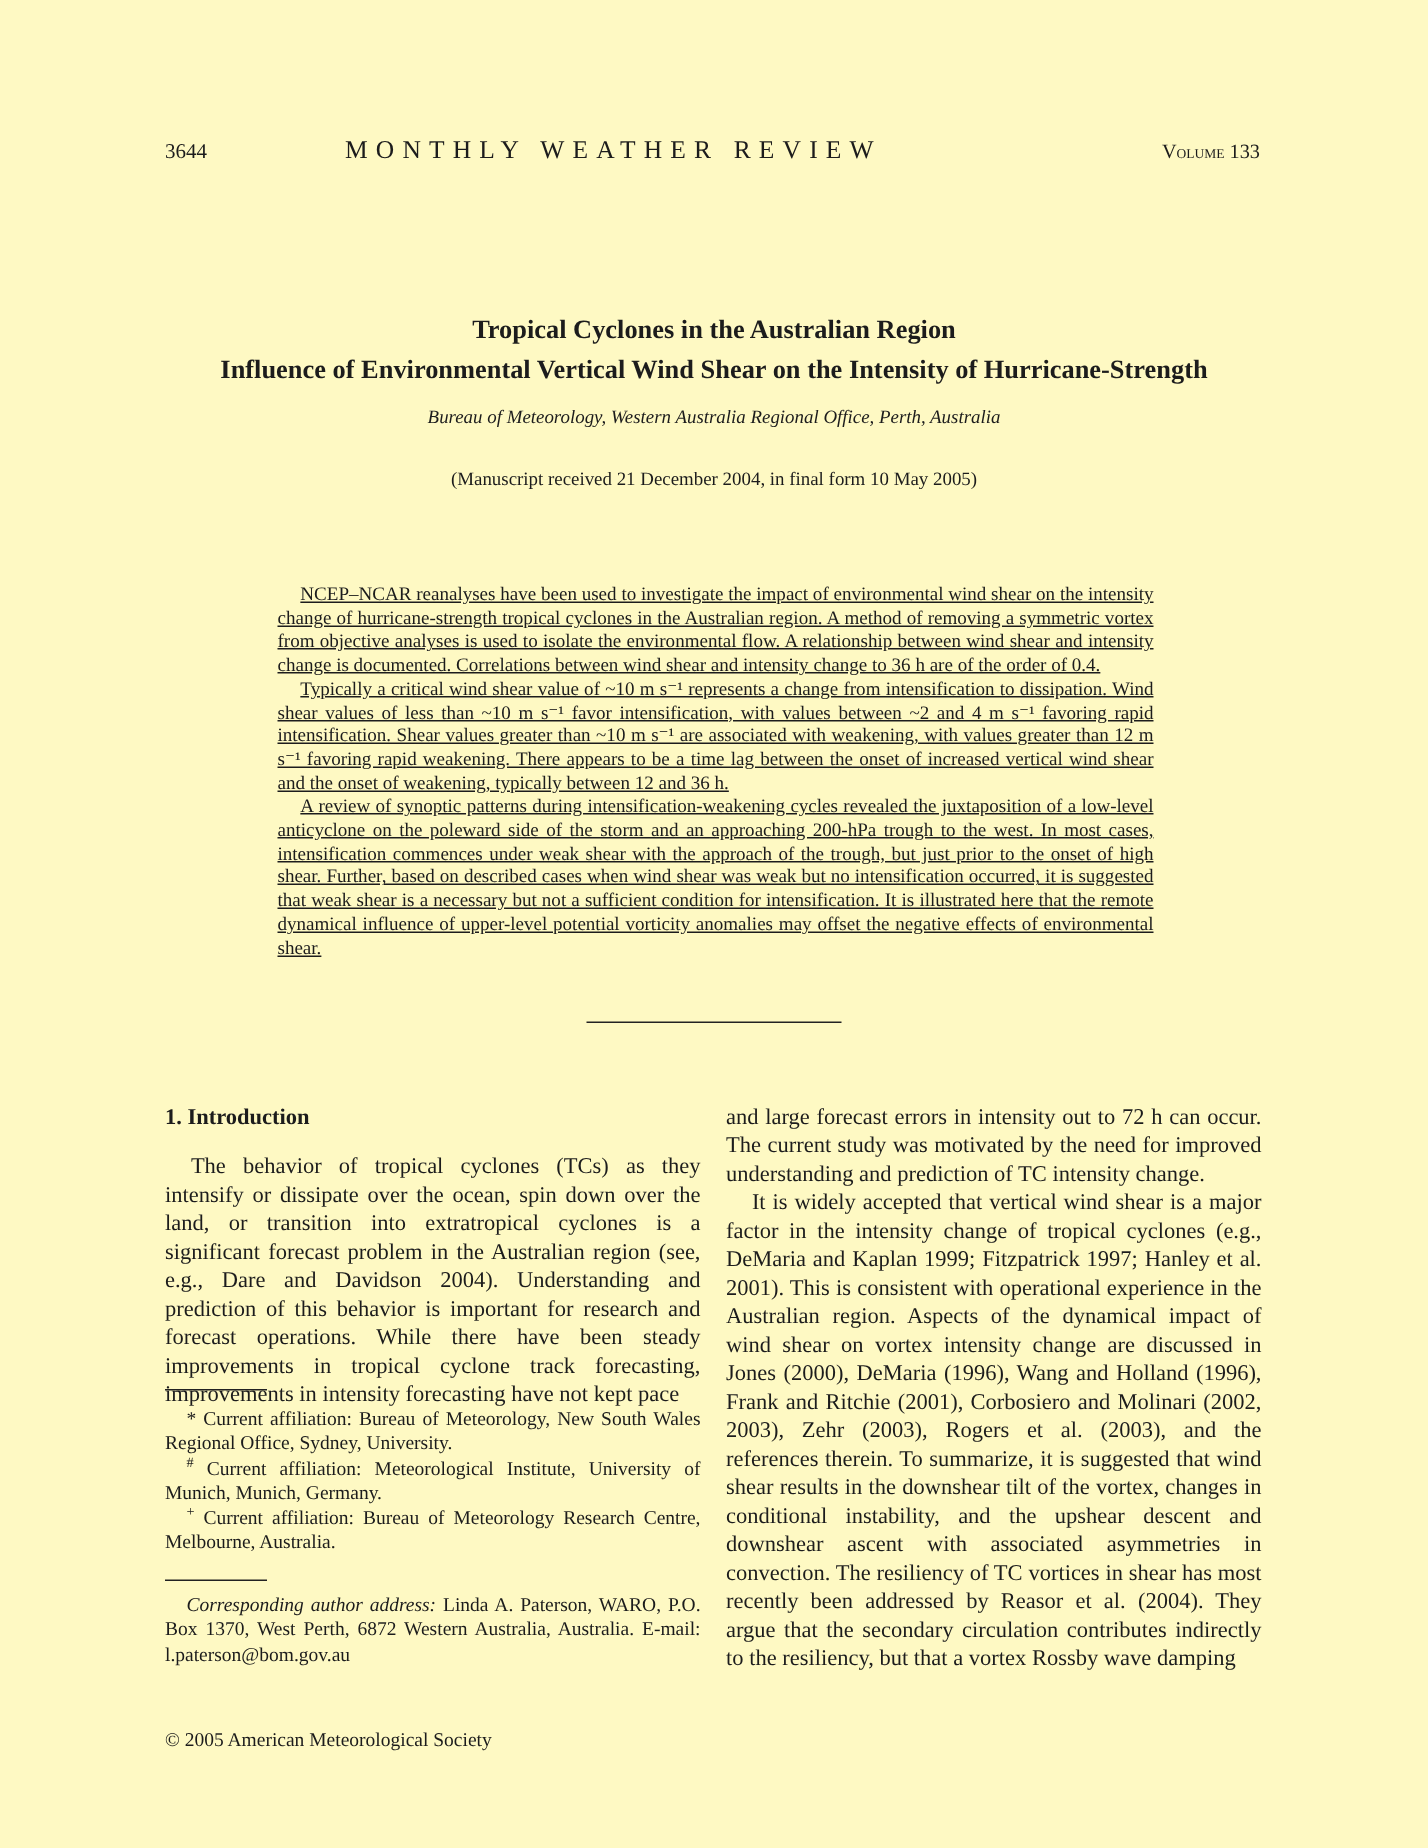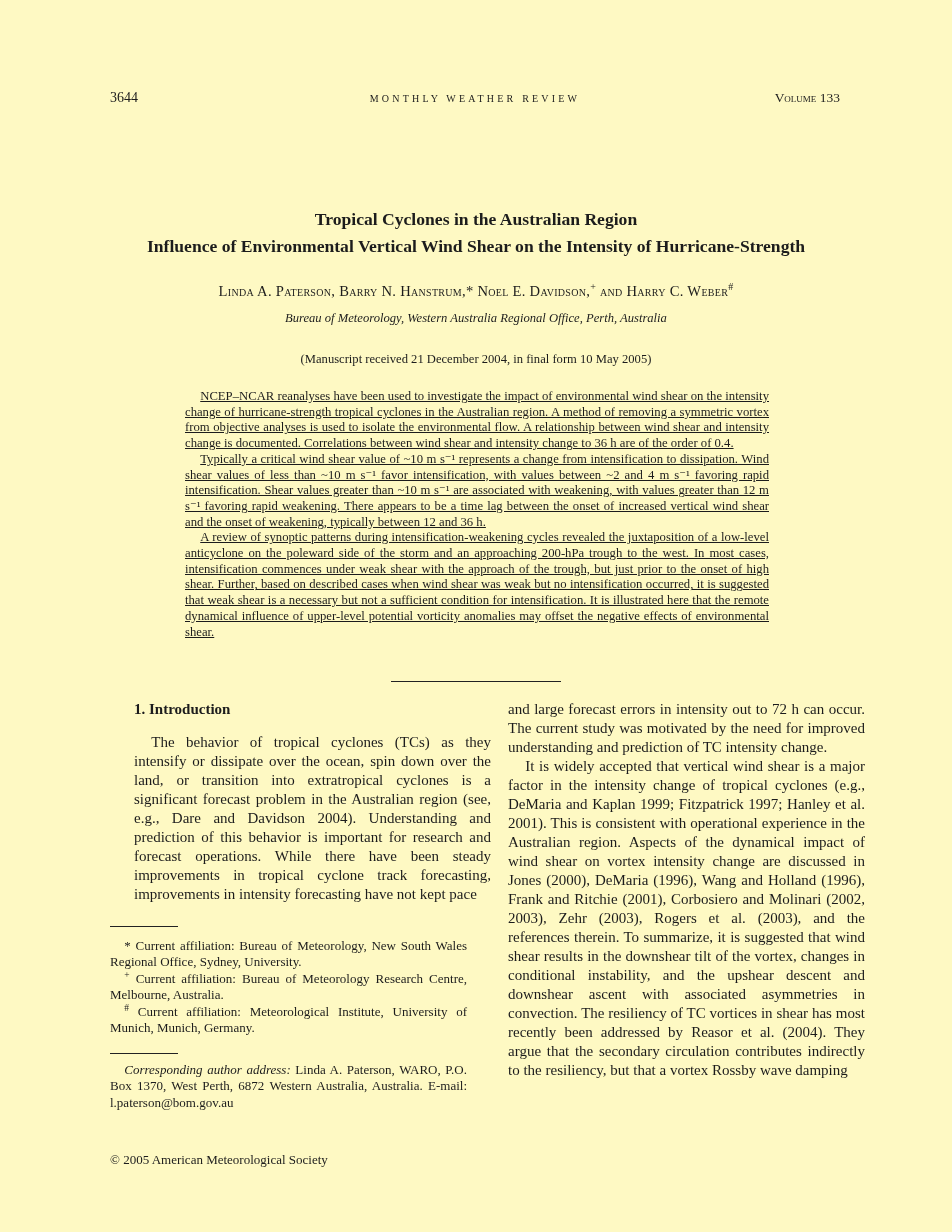--- a/index.html
+++ b/index.html
@@ -17,23 +17,23 @@
   .running-head {
     position: absolute;
     left: 110px; top: 90px;
     width: 730px;
     display: flex;
     align-items: baseline;
     font-size: 13.5px;
   }
   .running-head .pageno { width: 120px; text-align: left; font-size: 14px; }
   .running-head .journal {
-    flex: 1; text-align: center;
+    flex: 1; 
     letter-spacing: 0.32em;
-    font-size: 10px;
+    font-size: 17px;
   }
   .running-head .volume { width: 120px; text-align: right; font-size: 13.5px; }
   .smallcaps { font-variant: small-caps; }
 
   
   .title-block {
     position: absolute;
     left: 106px; top: 206px;
     width: 740px;
     text-align: center;
@@ -88,26 +88,25 @@
   .center-rule {
     position: absolute;
     left: 391px; top: 681px;
     width: 170px;
     border-top: 1.6px solid #222;
   }
 
   
   .col {
     position: absolute;
-    top: 700px;
+    top: 736px;
     width: 357px;
     font-size: 15px;
     line-height: 19px;
     text-align: justify;
-    margin-left: 24px;
   }
   .col-left  { left: 110px; }
   .col-right { left: 484px; }
   .section-heading {
     font-weight: bold;
     font-size: 15px;
     margin: 0 0 14px 0;
     text-align: left;
   }
   .col p { margin: 0; text-indent: 1.15em; }
@@ -161,23 +160,20 @@
 
   <div class="running-head">
     <span class="pageno">3644</span>
     <span class="journal">MONTHLY WEATHER REVIEW</span>
     <span class="volume smallcaps">Volume 133</span>
   </div>
 
   <div class="title-block">
     <div class="title-line">Tropical Cyclones in the Australian Region</div>
     <div class="title-line">Influence of Environmental Vertical Wind Shear on the Intensity of Hurricane-Strength</div>
-    <div class="authors">
-      <span>Linda A. Paterson, Barry N. Hanstrum,* Noel E. Davidson,</span><span class="fsup">+</span><span> and Harry C. Weber</span><span class="fsup">#</span>
-    </div>
     <div class="affiliation">Bureau of Meteorology, Western Australia Regional Office, Perth, Australia</div>
     <div class="manuscript-note">(Manuscript received 21 December 2004, in final form 10 May 2005)</div>
   </div>
 
   <div class="abstract-body">
     <p>NCEP–NCAR reanalyses have been used to investigate the impact of environmental wind shear on the intensity change of hurricane-strength tropical cyclones in the Australian region. A method of removing a symmetric vortex from objective analyses is used to isolate the environmental flow. A relationship between wind shear and intensity change is documented. Correlations between wind shear and intensity change to 36 h are of the order of 0.4.</p>
     <p>Typically a critical wind shear value of ~10 m s⁻¹ represents a change from intensification to dissipation. Wind shear values of less than ~10 m s⁻¹ favor intensification, with values between ~2 and 4 m s⁻¹ favoring rapid intensification. Shear values greater than ~10 m s⁻¹ are associated with weakening, with values greater than 12 m s⁻¹ favoring rapid weakening. There appears to be a time lag between the onset of increased vertical wind shear and the onset of weakening, typically between 12 and 36 h.</p>
     <p>A review of synoptic patterns during intensification-weakening cycles revealed the juxtaposition of a low-level anticyclone on the poleward side of the storm and an approaching 200-hPa trough to the west. In most cases, intensification commences under weak shear with the approach of the trough, but just prior to the onset of high shear. Further, based on described cases when wind shear was weak but no intensification occurred, it is suggested that weak shear is a necessary but not a sufficient condition for intensification. It is illustrated here that the remote dynamical influence of upper-level potential vorticity anomalies may offset the negative effects of environmental shear.</p>
   </div>
 
@@ -192,24 +188,24 @@
     <p class="no-indent">and large forecast errors in intensity out to 72 h can occur. The current study was motivated by the need for improved understanding and prediction of TC intensity change.</p>
     <p>It is widely accepted that vertical wind shear is a major factor in the intensity change of tropical cyclones (e.g., DeMaria and Kaplan 1999; Fitzpatrick 1997; Hanley et al. 2001). This is consistent with operational experience in the Australian region. Aspects of the dynamical impact of wind shear on vortex intensity change are discussed in Jones (2000), DeMaria (1996), Wang and Holland (1996), Frank and Ritchie (2001), Corbosiero and Molinari (2002, 2003), Zehr (2003), Rogers et al. (2003), and the references therein. To summarize, it is suggested that wind shear results in the downshear tilt of the vortex, changes in conditional instability, and the upshear descent and downshear ascent with associated asymmetries in convection. The resiliency of TC vortices in shear has most recently been addressed by Reasor et al. (2004). They argue that the secondary circulation contributes indirectly to the resiliency, but that a vortex Rossby wave damping</p>
   </div>
 
   <div class="fn-rule-1"></div>
   <div class="footnotes">
     <p>
       <span>*</span><span> Current affiliation: Bureau of Meteorology, New South Wales Regional Office, Sydney, University.</span>
     </p>
     <p>
-      <span class="fn-sup">+</span><span> Current affiliation: Bureau of Meteorology Research Centre, Melbourne, Australia.</span>
+      <span class="fn-sup">#</span><span> Current affiliation: Meteorological Institute, University of Munich, Munich, Germany.</span>
     </p>
     <p>
-      <span class="fn-sup">#</span><span> Current affiliation: Meteorological Institute, University of Munich, Munich, Germany.</span>
+      <span class="fn-sup">+</span><span> Current affiliation: Bureau of Meteorology Research Centre, Melbourne, Australia.</span>
     </p>
   </div>
 
   <div class="fn-rule-2"></div>
   <div class="correspondence">
     <span class="lead">Corresponding author address:</span><span> Linda A. Paterson, WARO, P.O. Box 1370, West Perth, 6872 Western Australia, Australia. E-mail: l.paterson@bom.gov.au</span>
   </div>
 
   <div class="copyright">© 2005 American Meteorological Society</div>
 

